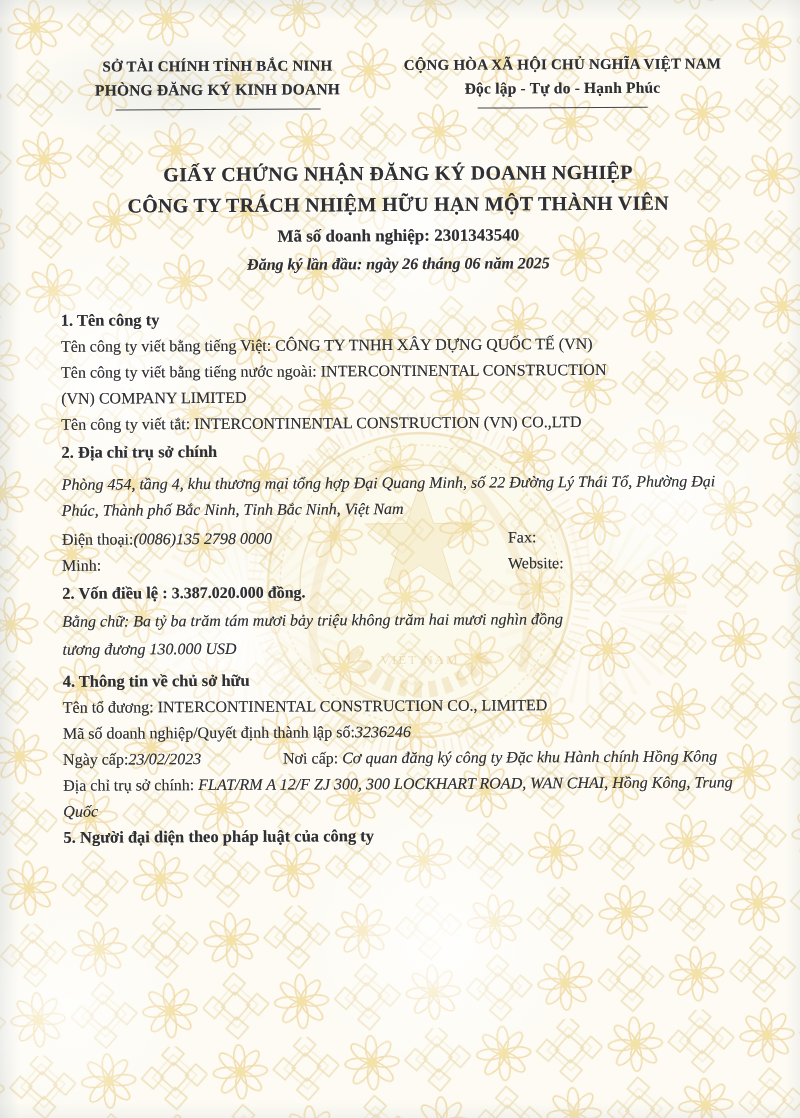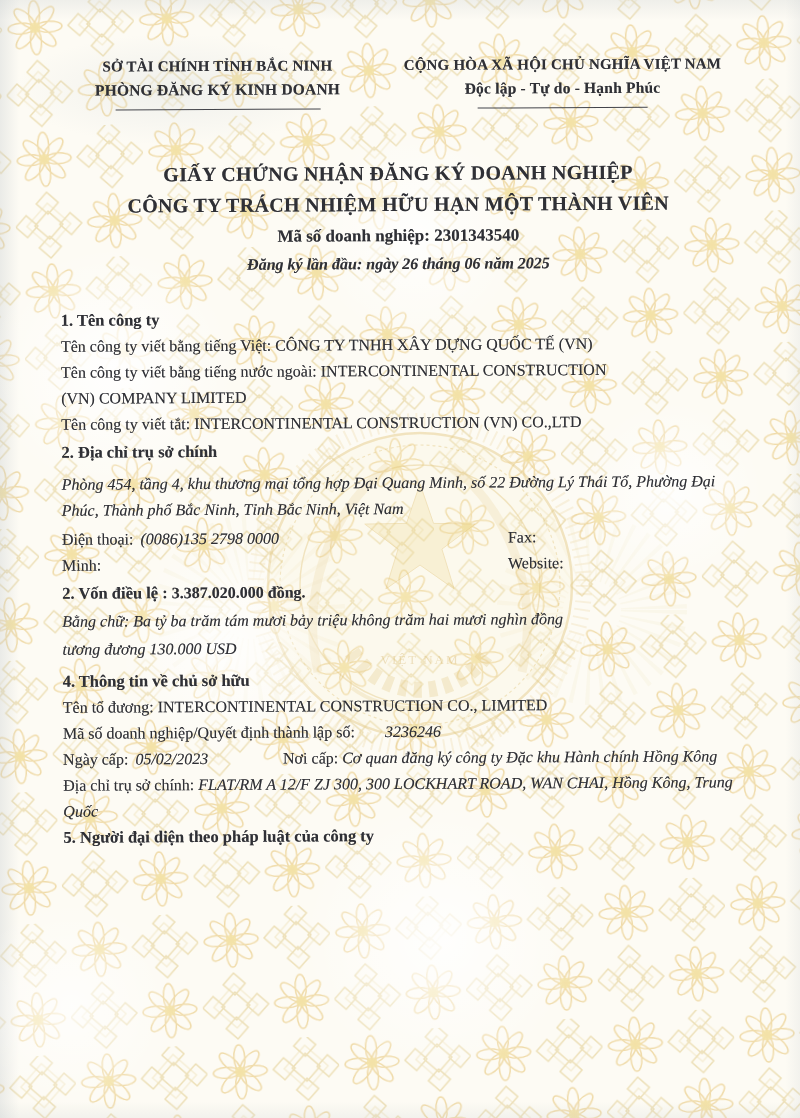--- a/index.html
+++ b/index.html
@@ -52,22 +52,22 @@
   .sec-h{font-size:16.5px;font-weight:bold;}
   .gap2{margin-top:2px!important;}
   .gap4{margin-top:4px!important;}
   .gap6{margin-top:6px!important;}
   .addr{line-height:25.5px;width:672px;}
   .two-col{display:flex;}
   .col-left-446{width:446px;}
   .col-right{flex:1;}
   .date-left{width:220px;flex:0 0 220px;}
   .place-col{width:440px;}
-  .val-sp{margin-left:7px;}
-  .val-wide{margin-left:30px;}
+  .val-sp{}
+  .val-wide{}
   .owner-addr{width:676px;}
 </style>
 </head>
 <body>
 
 <div class="layer pattern-layer">
   <svg width="800" height="1118" viewBox="0 0 800 1118" xmlns="http://www.w3.org/2000/svg">
     <defs>
       <g id="flw" stroke="#ecd294" fill="none" stroke-width="1.5" opacity="0.78">
         <ellipse cx="14" cy="0" rx="13" ry="5.5"></ellipse>
@@ -159,21 +159,21 @@
     </div>
 
     <p class="gap2"><span class="sec-h">2. Vốn điều lệ :</span> <span class="b">3.387.020.000 đồng.</span></p>
     <p class="it gap2">Bằng chữ: Ba tỷ ba trăm tám mươi bảy triệu không trăm hai mươi nghìn đồng</p>
     <p class="it gap2">tương đương 130.000 USD</p>
 
     <p class="sec-h gap6">4. Thông tin về chủ sở hữu</p>
     <p><span>Tên tổ đương:</span> <span>INTERCONTINENTAL CONSTRUCTION CO., LIMITED</span></p>
     <p><span>Mã số doanh nghiệp/Quyết định thành lập số:</span><span class="it val-wide">3236246</span></p>
     <div class="two-col">
-      <div class="date-left"><span>Ngày cấp:</span><span class="it val-sp">05/02/2023</span></div>
+      <div class="date-left"><span>Ngày cấp:</span><span class="it val-sp">23/02/2023</span></div>
       <div class="place-col"><span>Nơi cấp:</span> <span class="it">Cơ quan đăng ký công ty Đặc khu Hành chính Hồng Kông</span></div>
     </div>
     <p class="owner-addr"><span>Địa chỉ trụ sở chính:</span> <span class="it">FLAT/RM A 12/F ZJ 300, 300 LOCKHART ROAD, WAN CHAI, Hồng Kông, Trung Quốc</span></p>
 
     <p class="sec-h">5. Người đại diện theo pháp luật của công ty</p>
 
   </div>
 </div>
 
 </body></html>

